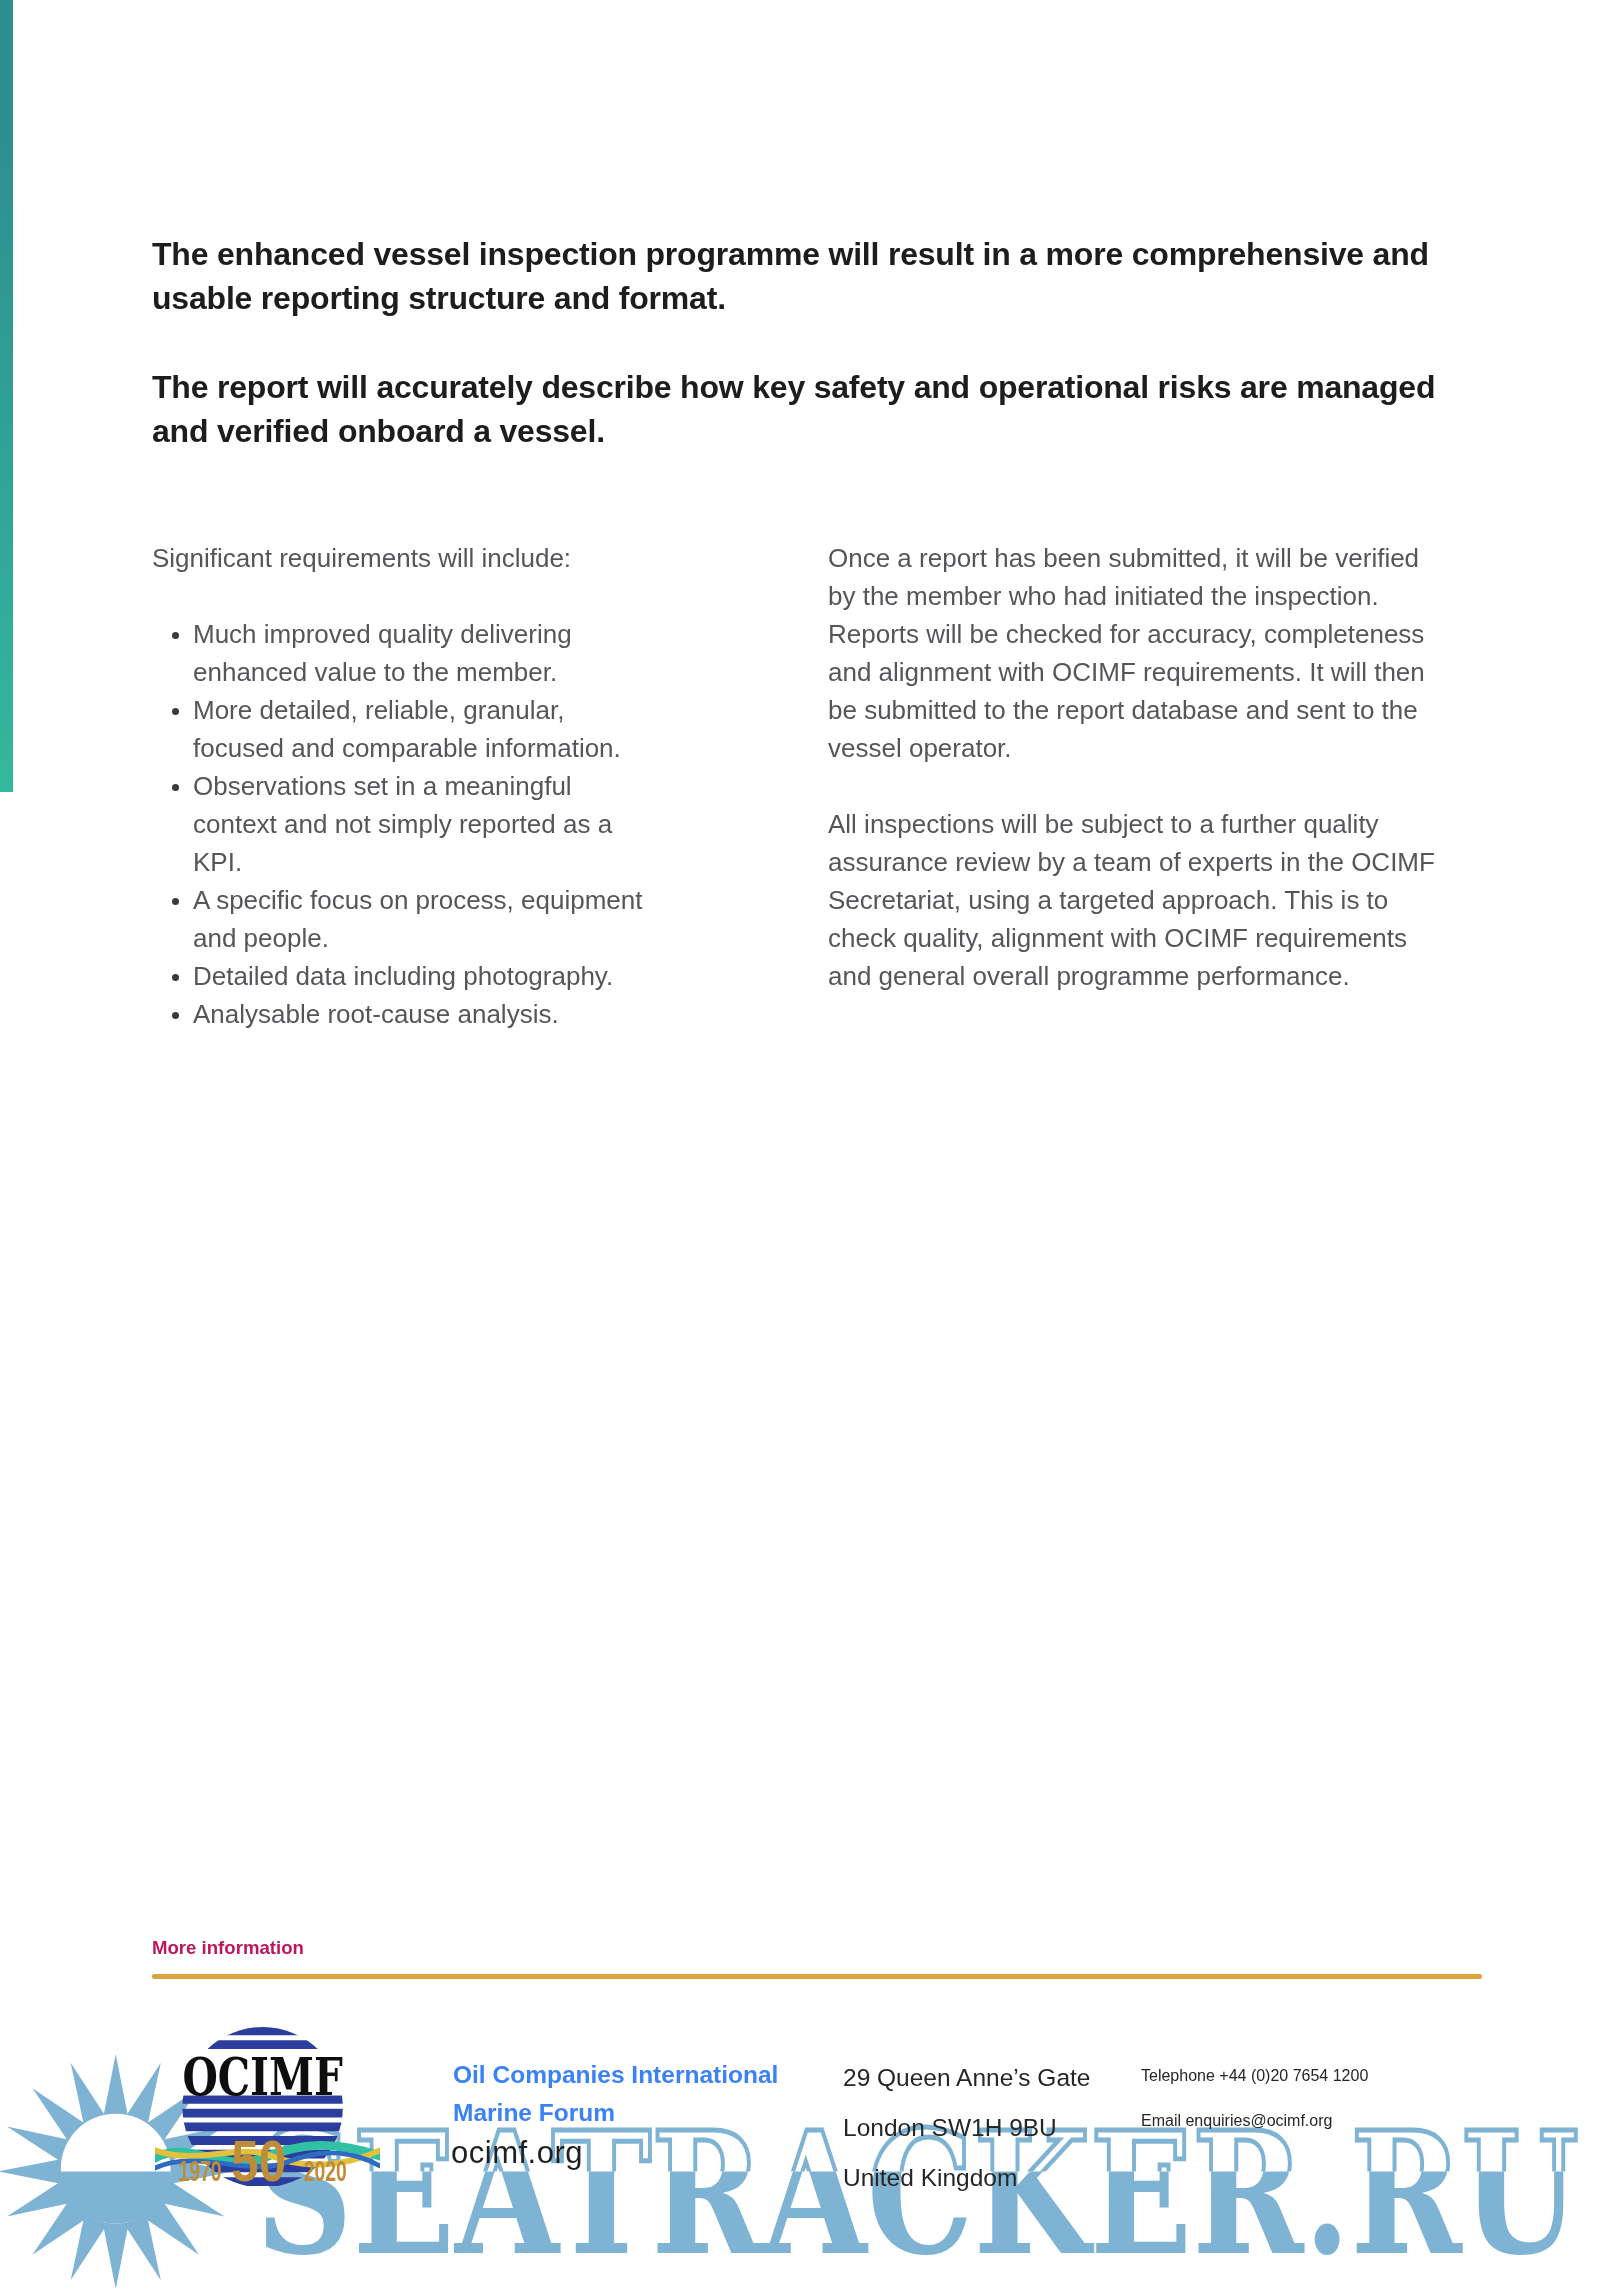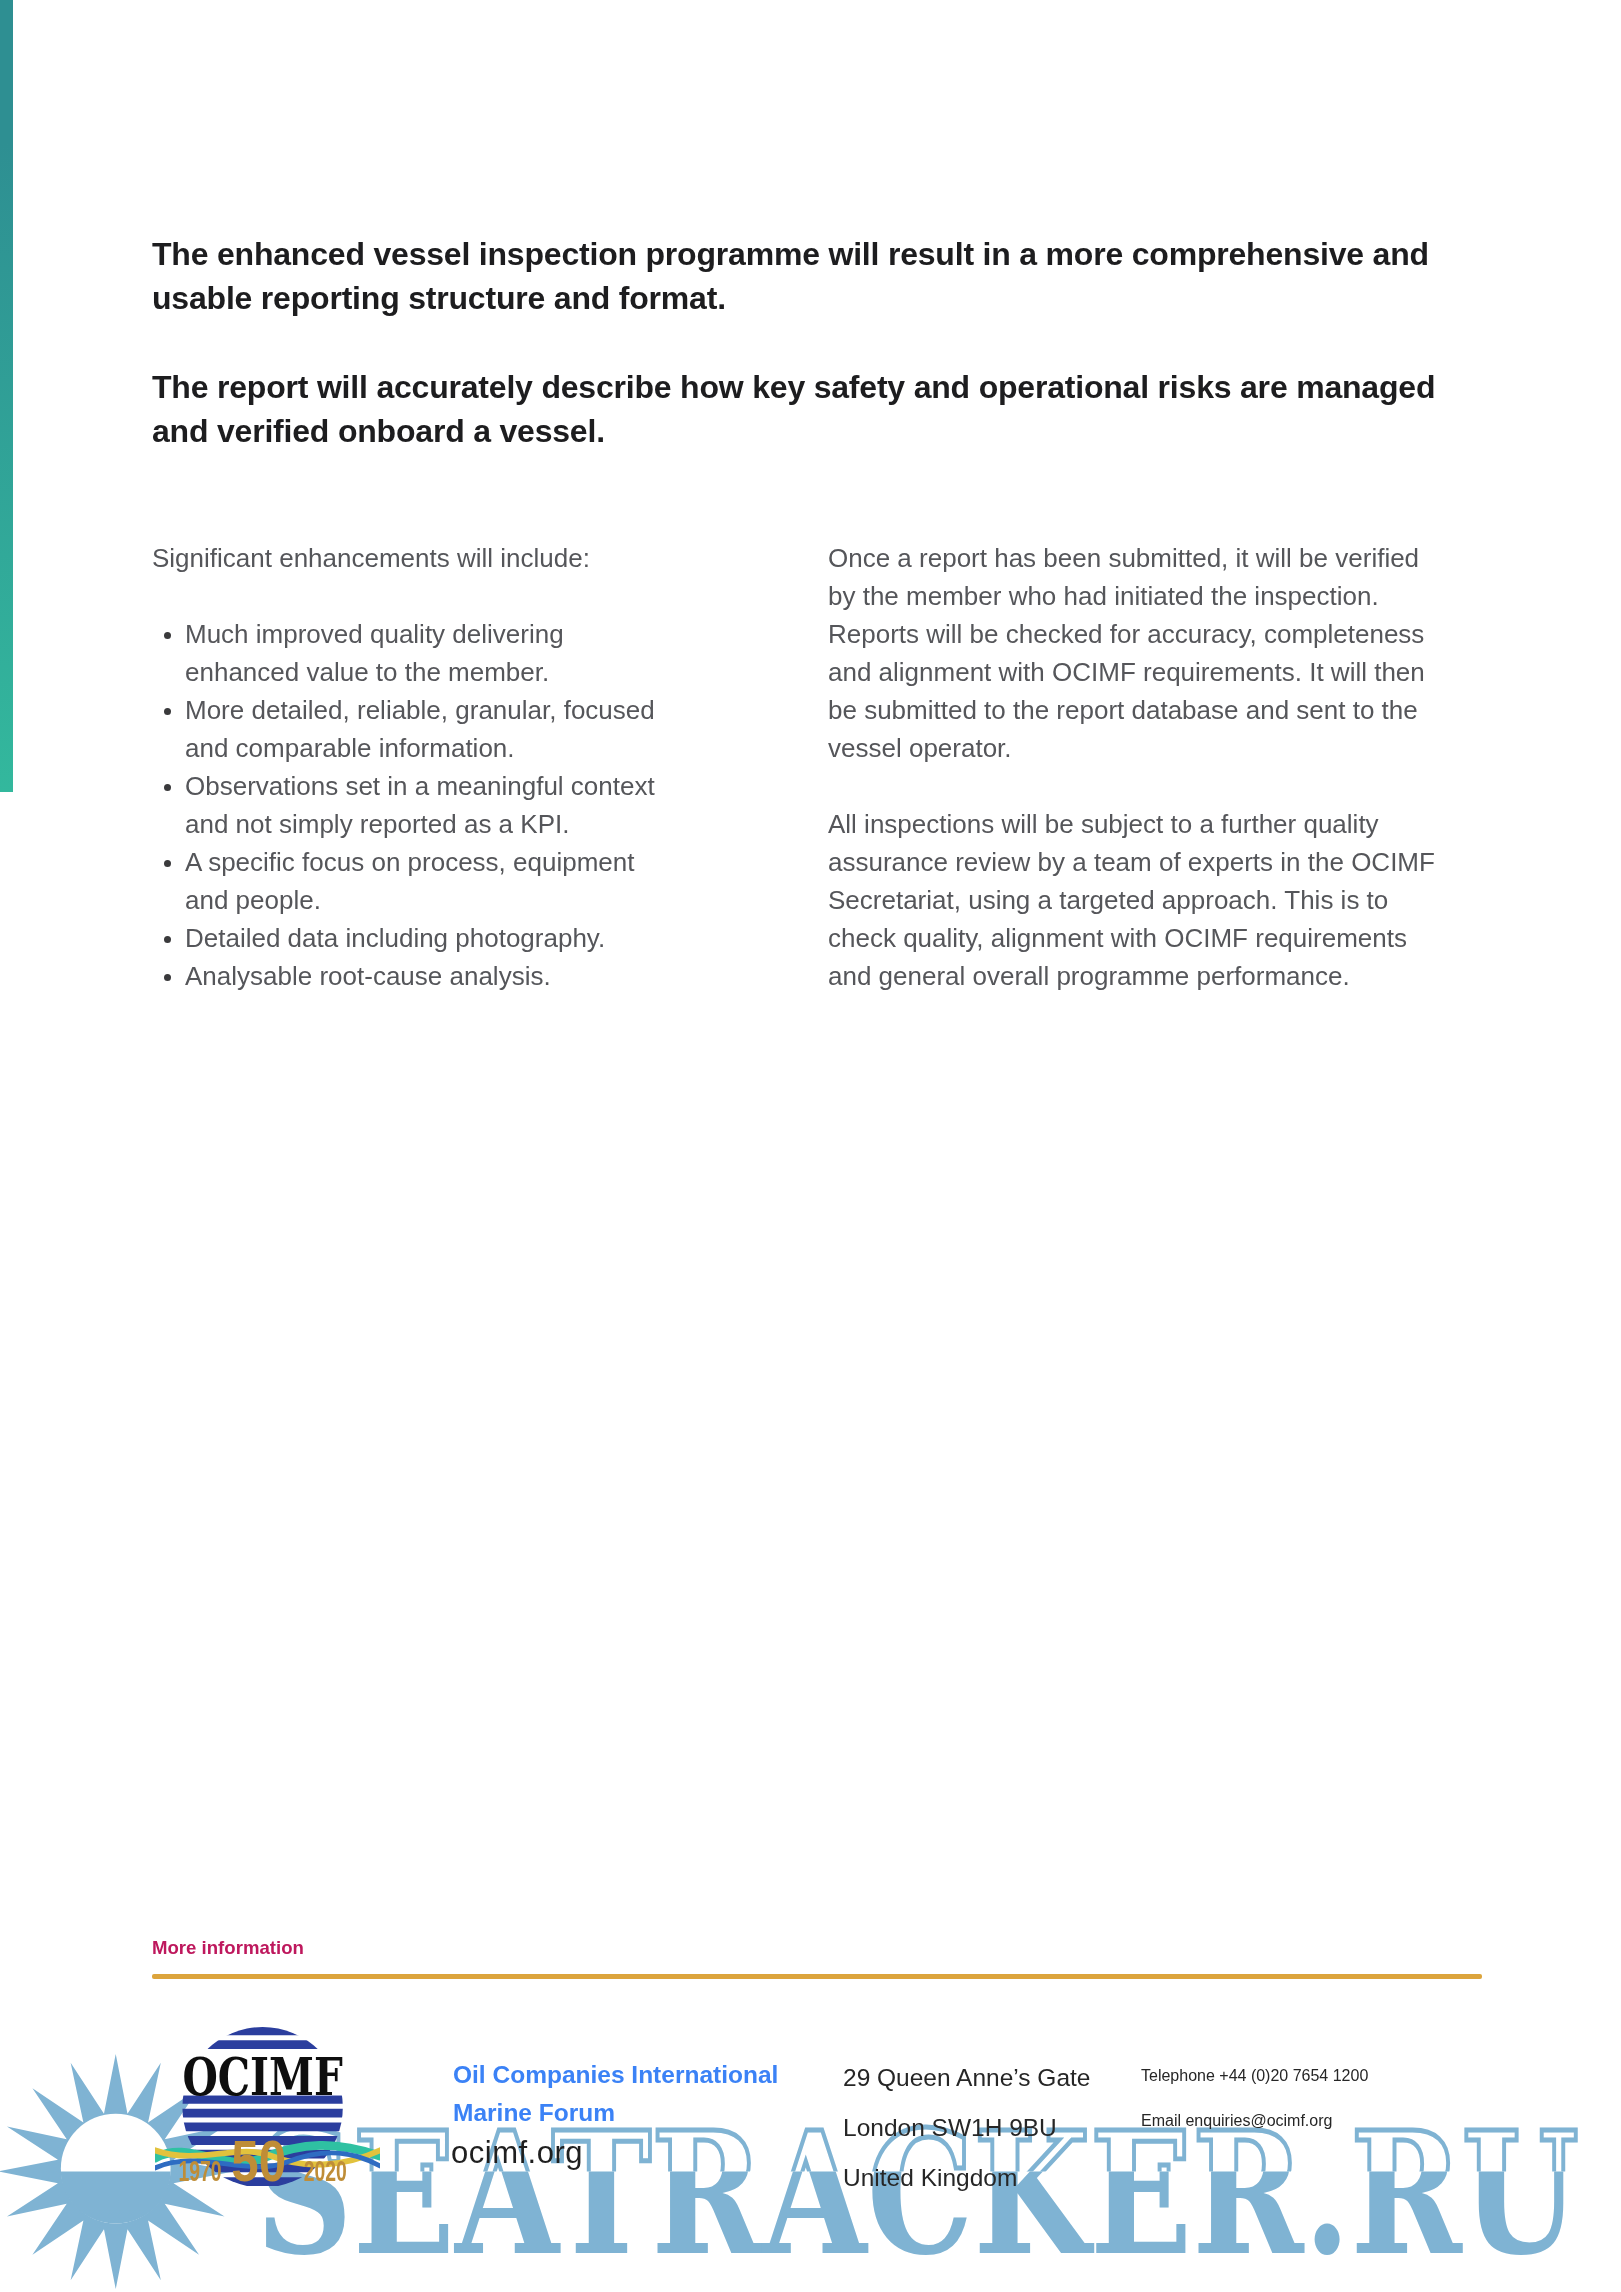--- a/index.html
+++ b/index.html
@@ -19,21 +19,21 @@
     font-size:32px;line-height:44px;font-weight:700;
     color:#1d1d1f;letter-spacing:-0.2px;margin:0;z-index:2;
   }
   .headline.first{top:232px;}
   .headline.second{top:365px;}
   .bodytext{font-size:26px;line-height:38px;color:#55565a;font-weight:400;}
   .col-left{position:absolute;left:152px;top:539px;width:510px;z-index:2;}
   .col-right{position:absolute;left:828px;top:539px;width:613px;z-index:2;}
   .lead{margin:0 0 38px 0;}
   .col-right p{margin:0 0 38px 0;}
-  ul.enh{margin:0;padding:0 0 0 33px;list-style:disc;}
+  ul.enh{margin:8px;padding:0 0 0 33px;list-style:disc;}
   ul.enh li{margin:0;}
   ul.enh li::marker{color:#3a3a3c;font-size:23.5px;}
   .more-info{
     position:absolute;left:152px;top:1937px;
     font-size:18.6px;font-weight:600;color:#be185d;z-index:2;
   }
   .gold-rule{
     position:absolute;left:152px;top:1974px;width:1330px;height:4.9px;
     background:#DCA43C;border-radius:2px;z-index:2;
   }
@@ -52,21 +52,21 @@
 </style>
 </head>
 <body>
 
 <div class="teal-bar"></div>
 
 <p class="headline first">The enhanced vessel inspection programme will result in a more comprehensive and usable reporting structure and format.</p>
 <p class="headline second">The report will accurately describe how key safety and operational risks are managed and verified onboard a vessel.</p>
 
 <div class="col-left bodytext">
-  <p class="lead">Significant enhancements will include:</p>
+  <p class="lead">Significant requirements will include:</p>
   <ul class="enh">
     <li>Much improved quality delivering enhanced value to the member.</li>
     <li>More detailed, reliable, granular, focused and comparable information.</li>
     <li>Observations set in a meaningful context and not simply reported as a KPI.</li>
     <li>A specific focus on process, equipment and people.</li>
     <li>Detailed data including photography.</li>
     <li>Analysable root-cause analysis.</li>
   </ul>
 </div>
 

